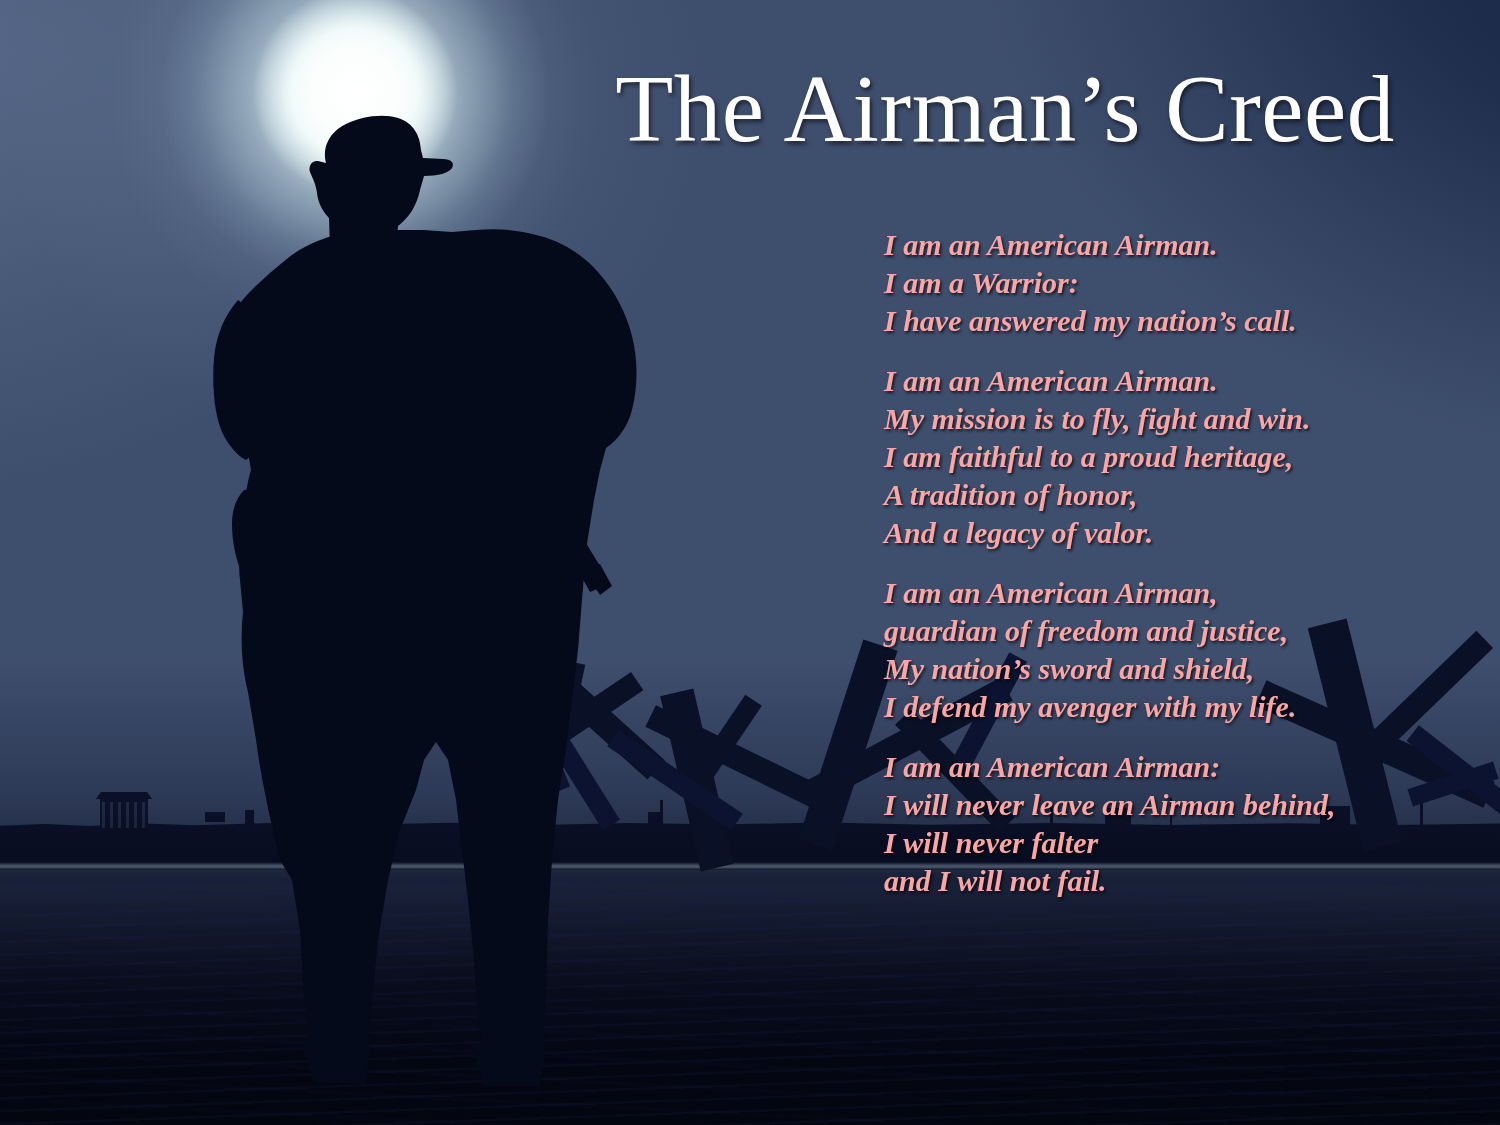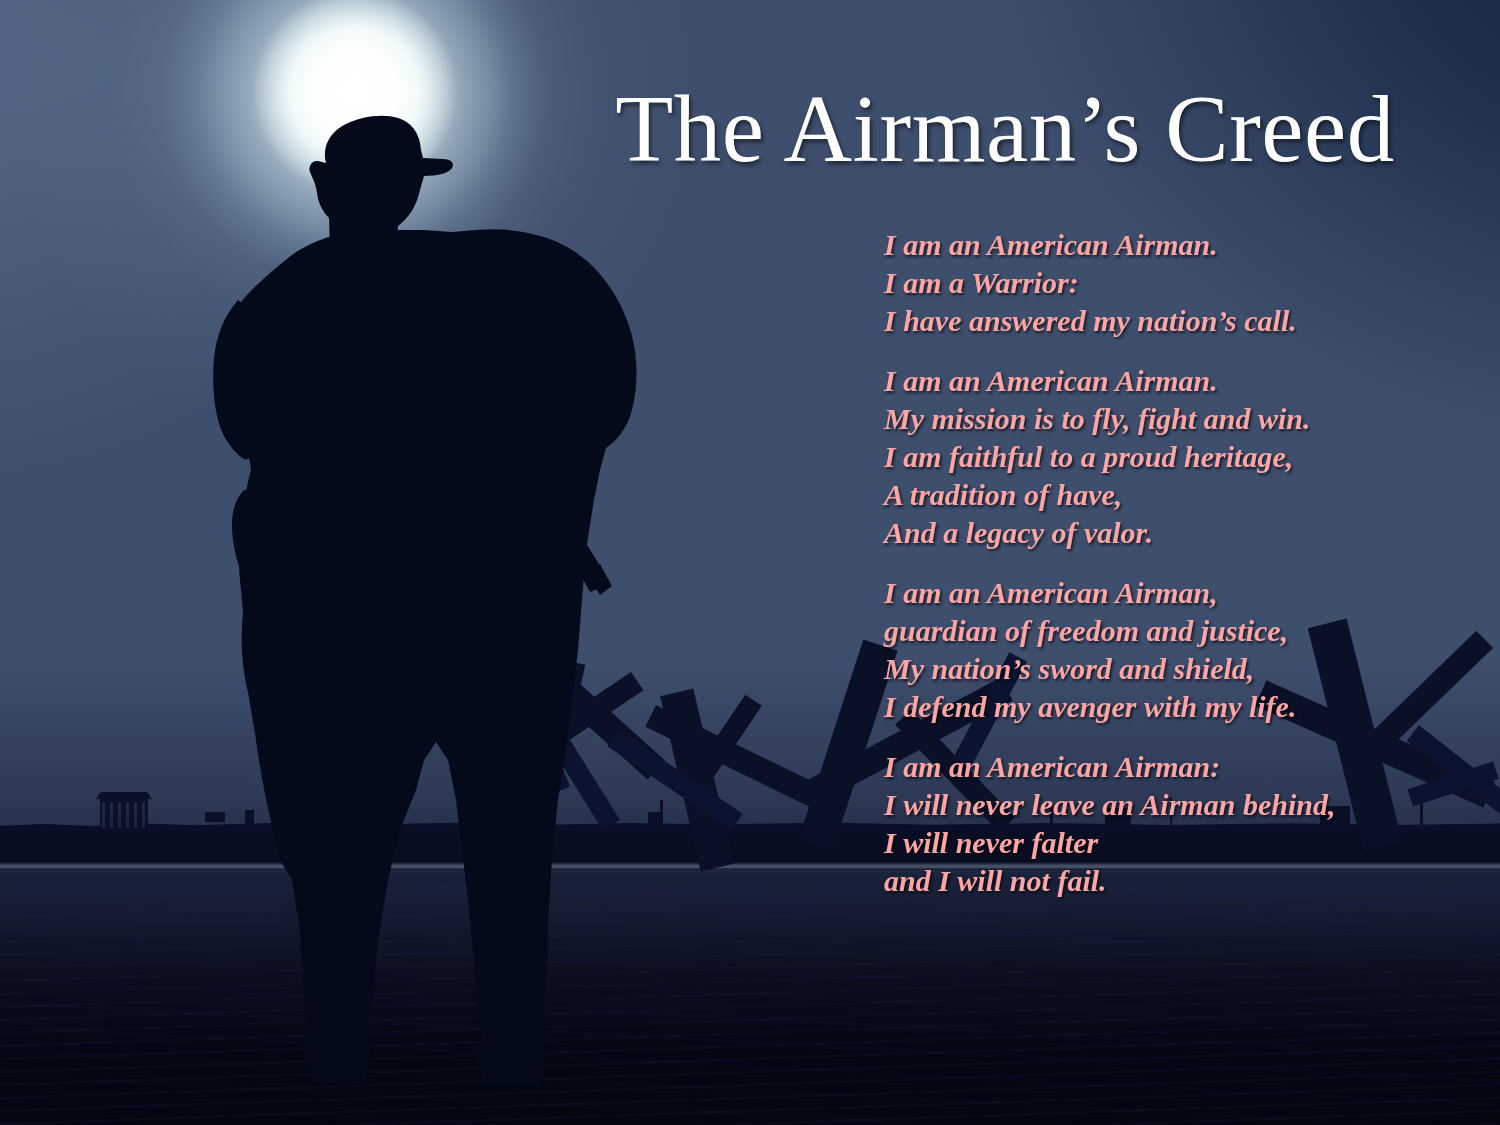--- a/index.html
+++ b/index.html
@@ -215,21 +215,20 @@
     left: 590px;
     top: 62px;
     width: 830px;
     font-size: 95px;
     line-height: 1.0;
     color: #ffffff;
     letter-spacing: 0.5px;
     text-align: center;
     text-shadow: 2px 3px 4px rgba(0,0,0,0.55);
     white-space: nowrap;
-    margin-top: 20px;
   }
   .creed {
     position: absolute;
     left: 884px;
     top: 226px;
     width: 600px;
   }
   .stanza { margin-bottom: 22px; }
   .stanza:last-child { margin-bottom: 16px; }
   .creed-line {
@@ -528,21 +527,21 @@
     <div class="stanza">
       <div class="creed-line">I am an American Airman.</div>
       <div class="creed-line">I am a Warrior:</div>
       <div class="creed-line">I have answered my nation’s call.</div>
     </div>
 
     <div class="stanza">
       <div class="creed-line">I am an American Airman.</div>
       <div class="creed-line">My mission is to fly, fight and win.</div>
       <div class="creed-line">I am faithful to a proud heritage,</div>
-      <div class="creed-line">A tradition of have,</div>
+      <div class="creed-line">A tradition of honor,</div>
       <div class="creed-line">And a legacy of valor.</div>
     </div>
 
     <div class="stanza">
       <div class="creed-line">I am an American Airman,</div>
       <div class="creed-line">guardian of freedom and justice,</div>
       <div class="creed-line">My nation’s sword and shield,</div>
       <div class="creed-line">I defend my avenger with my life.</div>
     </div>
 

